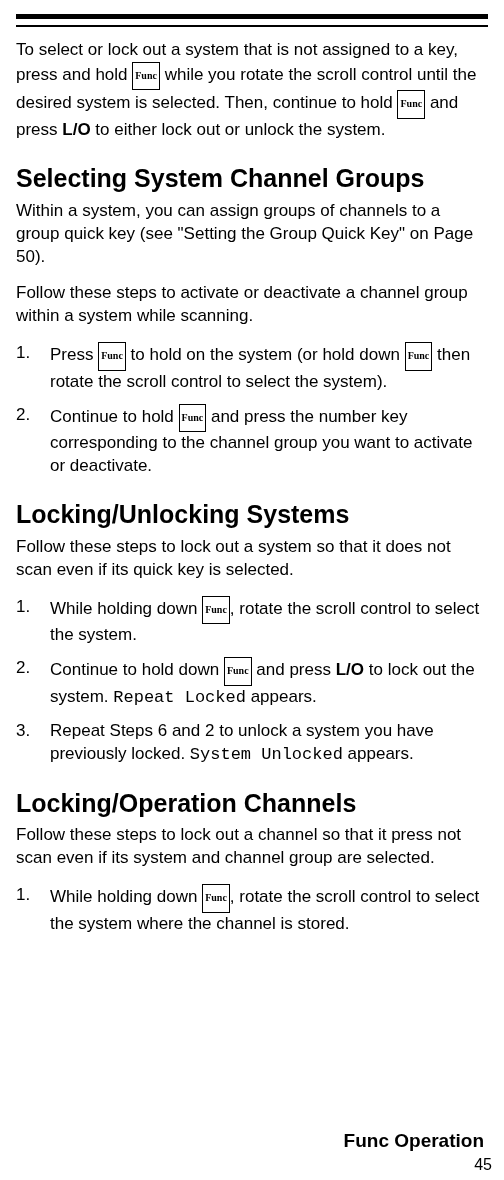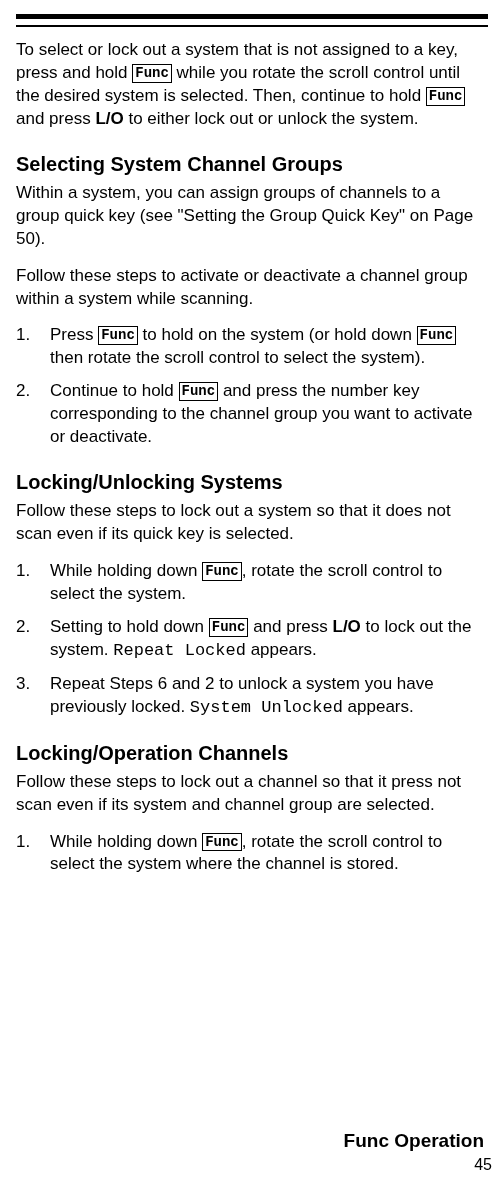--- a/index.html
+++ b/index.html
@@ -18,34 +18,34 @@
       border-top: 5px solid #000;
       margin-top: 14px;
       margin-bottom: 6px;
     }
     .top-rule-thin {
       border-top: 2px solid #000;
       margin-bottom: 12px;
     }
     .para { margin-bottom: 14px; }
     .heading {
-      font-size: 20px;
+      font-size: 25px;
       font-weight: bold;
       margin-top: 20px;
       margin-bottom: 4px;
     }
     .func-key {
       display: inline-block;
       border: 1px solid #000;
-      font-size: 14px;
+      font-size: 10px;
       font-weight: bold;
-      padding: 1px 2px;
+      padding: 8px 2px;
       line-height: 1.05;
       vertical-align: 1px;
-      font-family: Liberation Mono, monospace;
+      font-family: Liberation Serif, serif;
     }
     .bold { font-weight: bold; }
     .mono { font-family: "Courier New", Courier, monospace; }
     ol { list-style: none; margin-bottom: 14px; }
     ol li {
       display: flex;
       margin-bottom: 10px;
     }
     ol li .num {
       width: 34px;
@@ -115,21 +115,21 @@
   <li>
     <span class="num">1.</span>
     <span class="text">
       <span>While holding down </span>
       <span class="func-key">Func</span><span>, rotate the scroll control to select the system.</span>
     </span>
   </li>
   <li>
     <span class="num">2.</span>
     <span class="text">
-      <span>Setting to hold down </span>
+      <span>Continue to hold down </span>
       <span class="func-key">Func</span>
       <span> and press </span><span class="bold">L/O</span><span> to lock out the system. </span><span class="mono">Repeat Locked</span><span> appears.</span>
     </span>
   </li>
   <li>
     <span class="num">3.</span>
     <span class="text">
       <span>Repeat Steps 6 and 2 to unlock a system you have previously locked. </span><span class="mono">System Unlocked</span><span> appears.</span>
     </span>
   </li>

